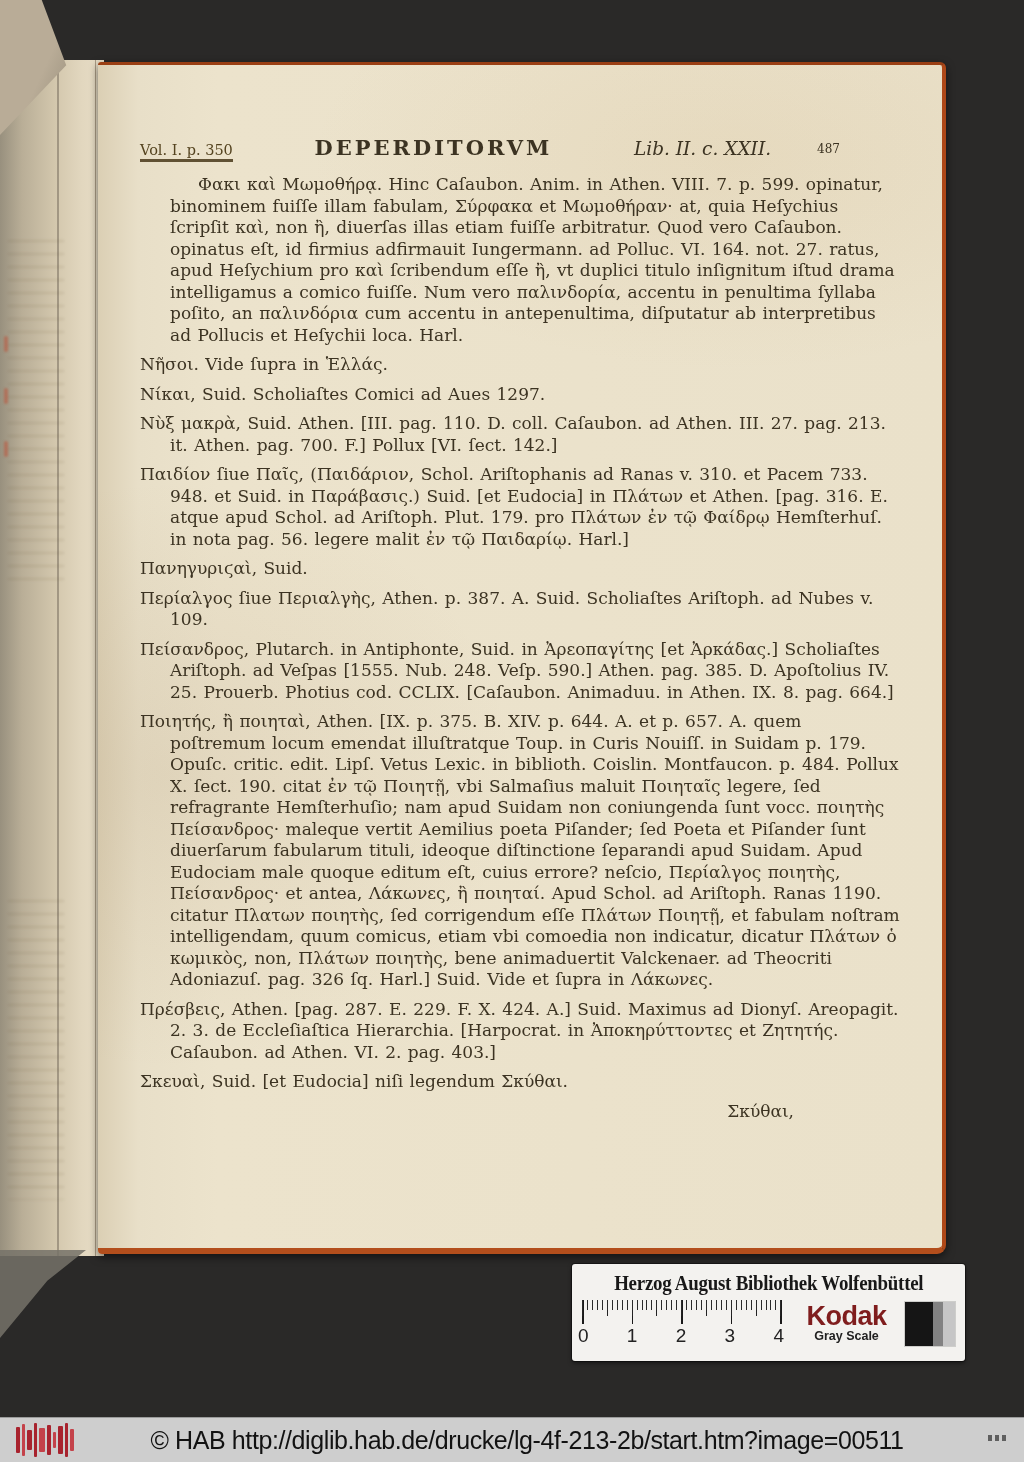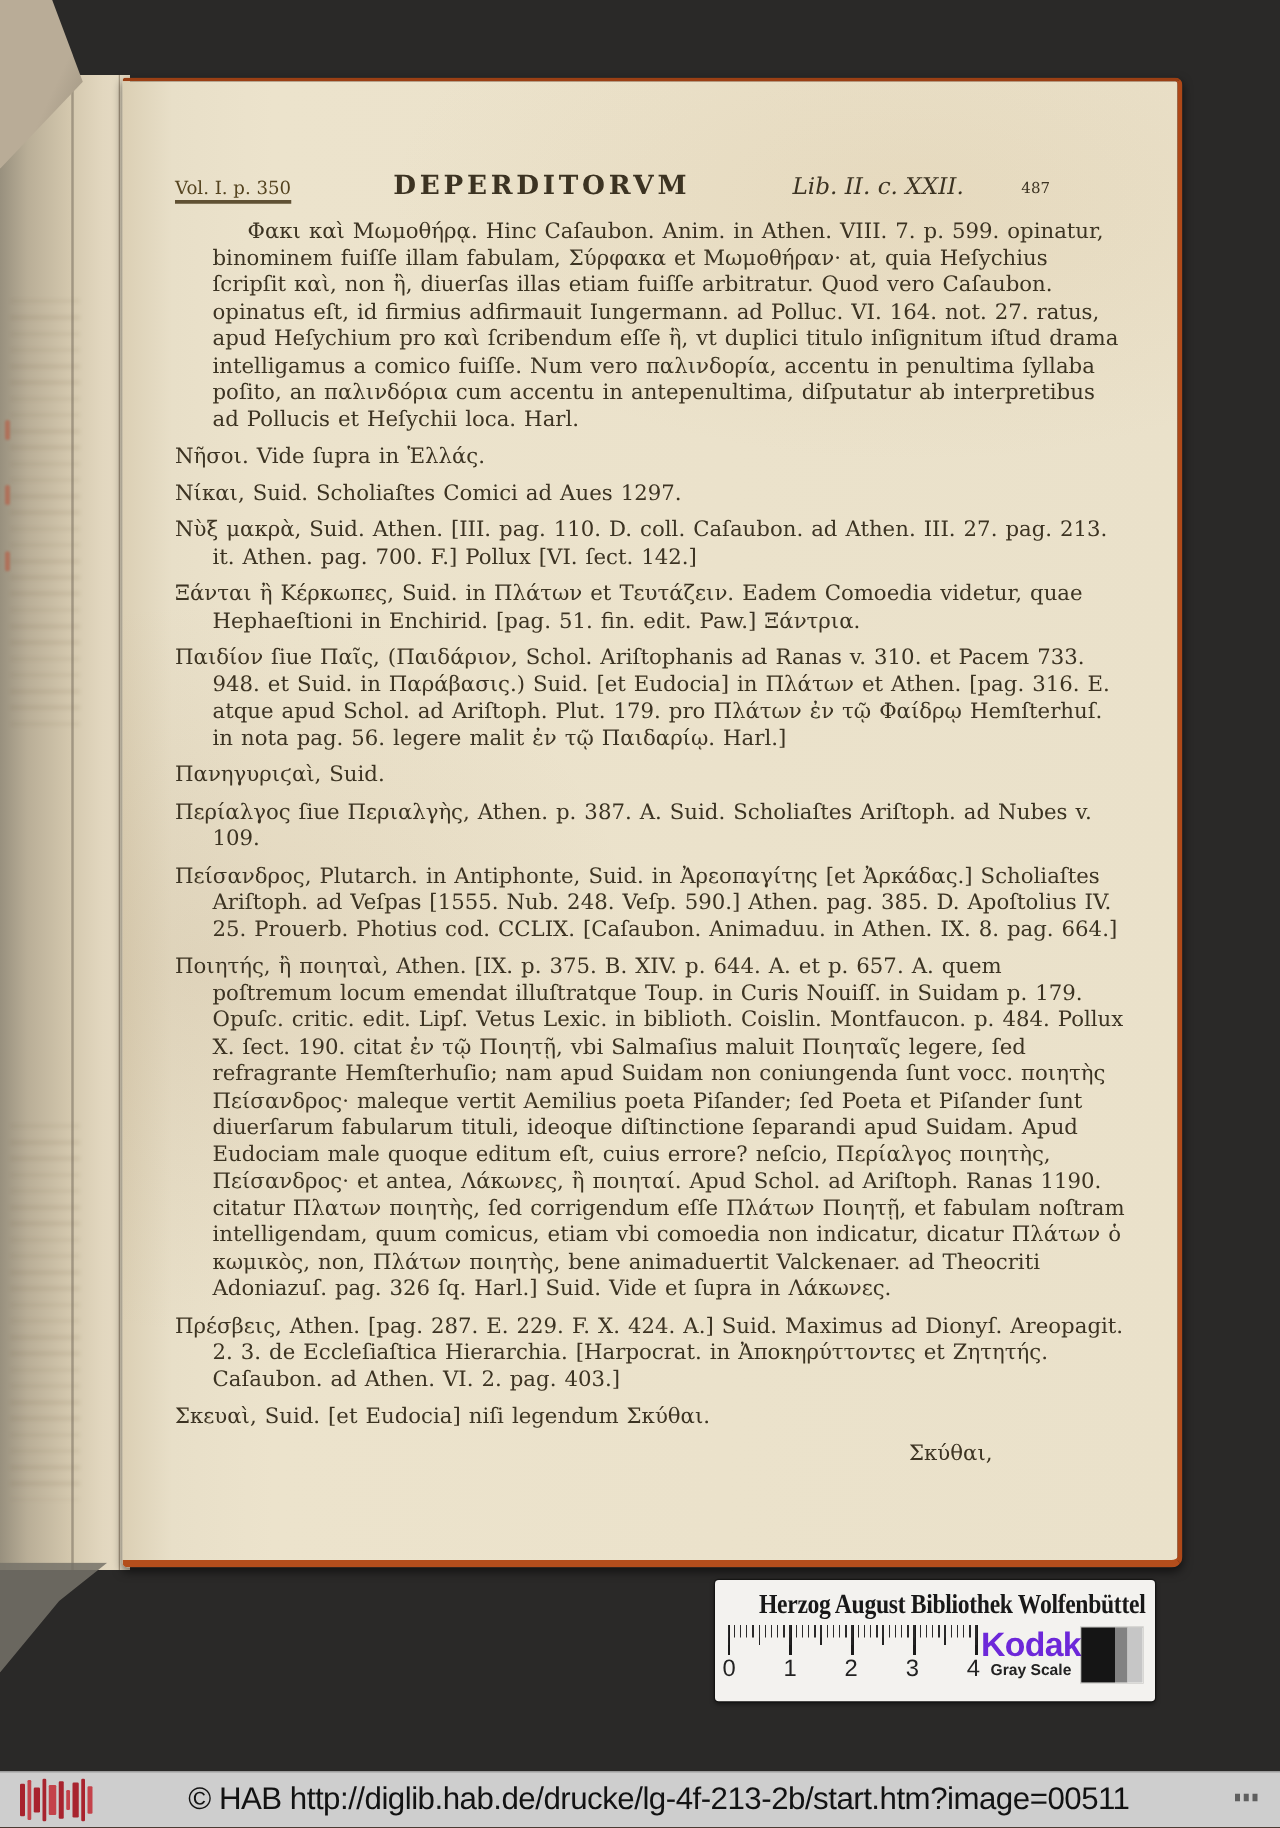--- a/index.html
+++ b/index.html
@@ -45,40 +45,40 @@
   .right-group{display:flex;align-items:center;gap:46px;padding-right:62px;}
   .chap{font-style:italic;font-size:18.5px;white-space:nowrap;}
   .pnum{font-size:12px;}
   .entries{margin-top:12px;}
   .entry{font-size:17px;line-height:21.5px;margin:0 0 8px 0;
     text-indent:-30px;padding-left:30px;word-spacing:1px;text-align:left;}
   .entry.continued{text-indent:28px;}
   .catchword{text-align:right;padding-right:108px;margin-top:8px;font-size:17px;}
 
   
-  .card{position:absolute;left:572px;top:1264px;width:352px;height:97px;box-sizing:border-box;
+  .card{position:absolute;left:572px;top:1264px;width:393px;height:97px;box-sizing:border-box;
     background:var(--card-bg,#f3f2ef);border-radius:3px;padding:6px 10px 4px 10px;
     box-shadow:0 0 0 1px rgba(0,0,0,.4),0 2px 4px rgba(0,0,0,.5);
     font-family:"Liberation Sans",sans-serif;}
   .card-title-wrap{text-align:center;white-space:nowrap;}
   .card-title{display:inline-block;font-family:"Liberation Serif","DejaVu Serif",serif;
     font-weight:bold;font-size:22px;color:#181818;transform:scaleX(.86);transform-origin:center;
     letter-spacing:-.3px;}
   .card-row{display:flex;align-items:flex-start;margin-top:4px;}
   .ruler{width:206px;}
   .ticks{height:24px;width:202px;background-repeat:no-repeat;
     background-image:
       repeating-linear-gradient(90deg,#2a2a2a 0 1px,transparent 1px 4.96px),
       repeating-linear-gradient(90deg,#232323 0 1px,transparent 1px 24.8px),
       repeating-linear-gradient(90deg,#1a1a1a 0 1.7px,transparent 1.7px 49.6px);
     background-size:202px 10px,202px 16px,202px 24px;}
   .nums{display:flex;justify-content:space-between;width:206px;margin-left:-4px;
     font-size:19px;color:#222;margin-top:1px;}
   .kodak{flex:1;text-align:center;margin-top:3px;}
-  .kodak-name{font-size:27px;font-weight:bold;color:#6d28d9;letter-spacing:-.5px;line-height:26px;}
+  .kodak-name{font-size:27px;font-weight:bold;color:#7f1d1d;letter-spacing:-.5px;line-height:26px;}
   .kodak-sub{font-size:12.5px;font-weight:bold;color:#222;margin-top:0;}
   .patch{width:50px;height:44px;display:flex;margin-top:2px;
     box-shadow:0 0 0 1px rgba(0,0,0,.15);}
   .patch .p1{width:55%;background:#151515;}
   .patch .p2{width:20%;background:#828282;}
   .patch .p3{width:25%;background:#c6c6c6;}
 
   
   .footer{position:absolute;left:0;bottom:0;width:1024px;height:44px;
     background:var(--footer-bar,#cecece);border-top:1px solid #9b9b9b;}
@@ -125,21 +125,20 @@
       <span class="right-group">
         <span class="chap">Lib. II. c. XXII.</span>
         <span class="pnum">487</span>
       </span>
     </div>
     <div class="entries">
         <div class="entry continued">Φακι καὶ Μωμοθήρᾳ.  Hinc Caſaubon. Anim. in Athen. VIII. 7. p. 599. opinatur, binominem fuiſſe illam fabulam, Σύρφακα et Μωμοθήραν· at, quia Heſychius ſcripſit καὶ, non ἢ, diuerſas illas etiam fuiſſe arbitratur.  Quod vero Caſaubon. opinatus eſt, id firmius adfirmauit Iungermann. ad Polluc. VI. 164. not. 27. ratus, apud Heſychium pro καὶ ſcribendum eſſe ἢ, vt duplici titulo inſignitum iſtud drama intelligamus a comico fuiſſe.  Num vero παλινδορία, accentu in penultima ſyllaba poſito, an παλινδόρια cum accentu in antepenultima, diſputatur ab interpretibus ad Pollucis et Heſychii loca.  Harl.</div>
         <div class="entry">Νῆσοι.  Vide ſupra in Ἑλλάς.</div>
         <div class="entry">Νίκαι,  Suid. Scholiaſtes Comici ad Aues 1297.</div>
         <div class="entry">Νὺξ μακρὰ,  Suid. Athen. [III. pag. 110. D.  coll. Caſaubon. ad Athen. III. 27. pag. 213. it. Athen. pag. 700. F.]  Pollux [VI. ſect. 142.]</div>
-        <div class="entry">Ξάνται ἢ Κέρκωπες, Suid. in Πλάτων et Τευτάζειν.  Eadem Comoedia videtur, quae Hephaeſtioni in Enchirid. [pag. 51. fin. edit. Paw.] Ξάντρια.</div>
         <div class="entry">Παιδίον ſiue Παῖς, (Παιδάριον, Schol. Ariſtophanis ad Ranas v. 310. et Pacem 733. 948. et Suid. in Παράβασις.)  Suid. [et Eudocia] in Πλάτων et Athen. [pag. 316. E. atque apud Schol. ad Ariſtoph. Plut. 179. pro Πλάτων ἐν τῷ Φαίδρῳ Hemſterhuſ. in nota pag. 56. legere malit ἐν τῷ Παιδαρίῳ.  Harl.]</div>
         <div class="entry">Πανηγυριϛαὶ,  Suid.</div>
         <div class="entry">Περίαλγος ſiue Περιαλγὴς,  Athen. p. 387. A. Suid. Scholiaſtes Ariſtoph. ad Nubes v. 109.</div>
         <div class="entry">Πείσανδρος, Plutarch. in Antiphonte, Suid. in Ἀρεοπαγίτης [et Ἀρκάδας.] Scholiaſtes Ariſtoph. ad Veſpas [1555. Nub. 248. Veſp. 590.]  Athen. pag. 385. D.  Apoſtolius IV. 25. Prouerb.  Photius cod. CCLIX.  [Caſaubon. Animaduu. in Athen. IX. 8. pag. 664.]</div>
         <div class="entry">Ποιητής, ἢ ποιηταὶ,  Athen. [IX. p. 375. B. XIV. p. 644. A. et p. 657. A. quem poſtremum locum emendat illuſtratque Toup. in Curis Nouiſſ. in Suidam p. 179.  Opuſc. critic. edit. Lipſ.  Vetus Lexic. in biblioth. Coislin.  Montfaucon. p. 484.  Pollux X. ſect. 190. citat ἐν τῷ Ποιητῇ, vbi Salmaſius maluit Ποιηταῖς legere, ſed refragrante Hemſterhuſio;  nam apud Suidam non coniungenda ſunt vocc. ποιητὴς Πείσανδρος·  maleque vertit Aemilius poeta Piſander;  ſed Poeta et Piſander ſunt diuerſarum fabularum tituli, ideoque diſtinctione ſeparandi apud Suidam.  Apud Eudociam male quoque editum eſt, cuius errore? neſcio, Περίαλγος ποιητὴς, Πείσανδρος· et antea, Λάκωνες, ἢ ποιηταί.  Apud Schol. ad Ariſtoph. Ranas 1190. citatur Πλατων ποιητὴς, ſed corrigendum eſſe Πλάτων Ποιητῇ, et fabulam noſtram intelligendam, quum comicus, etiam vbi comoedia non indicatur, dicatur Πλάτων ὁ κωμικὸς, non, Πλάτων ποιητὴς, bene animaduertit Valckenaer. ad Theocriti Adoniazuſ. pag. 326 ſq.  Harl.] Suid.  Vide et ſupra in Λάκωνες.</div>
         <div class="entry">Πρέσβεις,  Athen. [pag. 287. E.  229. F.  X. 424. A.] Suid.  Maximus ad Dionyſ. Areopagit. 2. 3. de Eccleſiaſtica Hierarchia.  [Harpocrat. in Ἀποκηρύττοντες et Ζητητής.  Caſaubon. ad Athen. VI. 2. pag. 403.]</div>
         <div class="entry">Σκευαὶ,  Suid. [et Eudocia] niſi legendum Σκύθαι.</div>
       </div>
     <div class="catchword">Σκύθαι,</div>
   </div>

